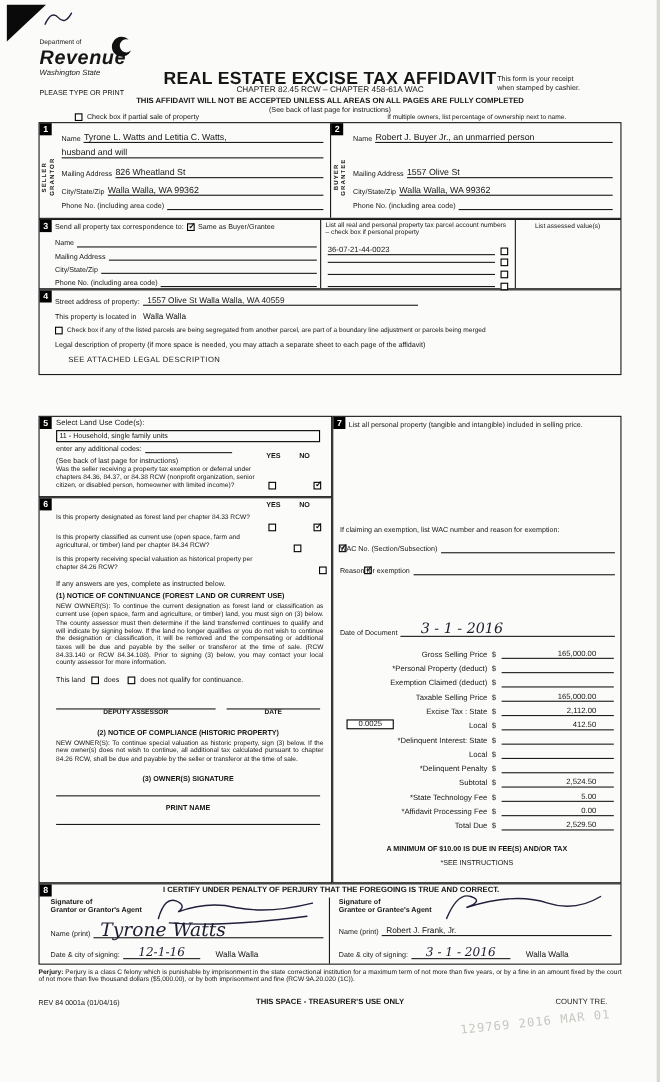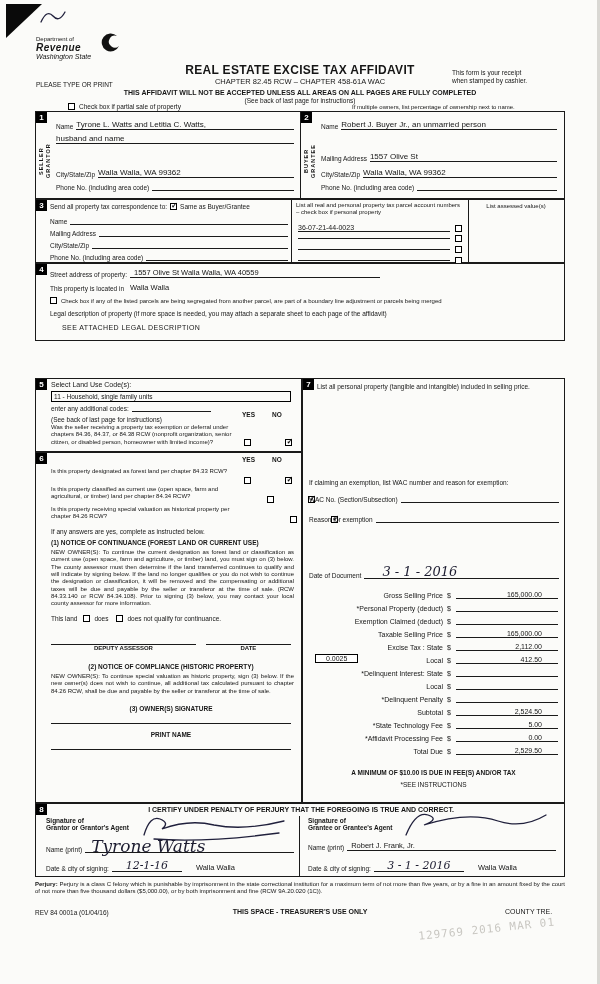--- a/index.html
+++ b/index.html
@@ -1,20 +1,20 @@
 <!DOCTYPE html>
 <html><head>
 <meta charset="utf-8">
 <title>Real Estate Excise Tax Affidavit</title>
 <style>
   * { box-sizing: border-box; margin: 0; padding: 0; }
   html,body { width:600px; height:984px; }
   body { position:relative; background:#fbfbf9; font-family:"Liberation Sans", sans-serif; color:#161616; overflow:hidden; }
   .abs { position:absolute; } .t6{font-size:6px;} .t65{font-size:6.5px;} .t7{font-size:7px;}
-  .t75{font-size:7.5px;} .t8{font-size:8px;} .t10{font-size:12px;} .t13{font-size:10px;}
+  .t75{font-size:7.5px;} .t8{font-size:8px;} .t10{font-size:16px;} .t13{font-size:18px;}
   .b{font-weight:bold;} .i{font-style:italic;} .c{text-align:center;} .j{text-align:justify;}
   .box { position:absolute; border:1px solid #1a1a1a; }
   .badge { position:absolute; width:11px; height:11px; background:#000; color:#fff; font-size:8px; font-weight:bold;
            display:flex; align-items:center; justify-content:center; z-index:3; }
   .cb { display:inline-block; width:7px; height:7px; border:1px solid #000; position:relative; background:#fff; vertical-align:-1px; flex:0 0 7px; }
   .cb.checked::after { content:"✓"; position:absolute; left:0px; top:-3px; font-size:8px; font-weight:bold; color:#111; }
   .ln { border-bottom:1px solid #1a1a1a; }
   .fr { display:flex; align-items:flex-end; }
   .grow { flex:1; }
   .hand { font-family:"DejaVu Serif", serif; font-style:italic; color:#1c1c30; }
@@ -70,21 +70,25 @@
   <div class="abs" style="left:0;top:0;width:265px;height:86px;border-right:1px solid #1a1a1a;">
     <div class="badge" style="left:0;top:0;">1</div>
     <div class="vlab" style="left:2px;top:14px;height:70px;">SELLER</div>
     <div class="vlab" style="left:9px;top:14px;height:70px;">GRANTOR</div>
 
     <div class="abs fr" style="left:20px;top:8px;width:238px;">
       <span class="t65" style="margin-right:3px;">Name</span>
       <span class="grow ln t8">Tyrone L. Watts and Letitia C. Watts,</span>
     </div>
     <div class="abs fr" style="left:20px;top:22px;width:238px;">
-      <span class="grow ln t8">husband and name</span>
+      <span class="grow ln t8">husband and will</span>
+    </div>
+    <div class="abs fr" style="left:20px;top:40px;width:238px;">
+      <span class="t65" style="margin-right:3px;">Mailing Address</span>
+      <span class="grow ln t8">826 Wheatland St</span>
     </div>
     <div class="abs fr" style="left:20px;top:56px;width:238px;">
       <span class="t65" style="margin-right:3px;">City/State/Zip</span>
       <span class="grow ln t8">Walla Walla, WA 99362</span>
     </div>
     <div class="abs fr" style="left:20px;top:72px;width:238px;">
       <span class="t65" style="margin-right:3px;">Phone No. (including area code)</span>
       <span class="grow ln t8"></span>
     </div>
   </div>

